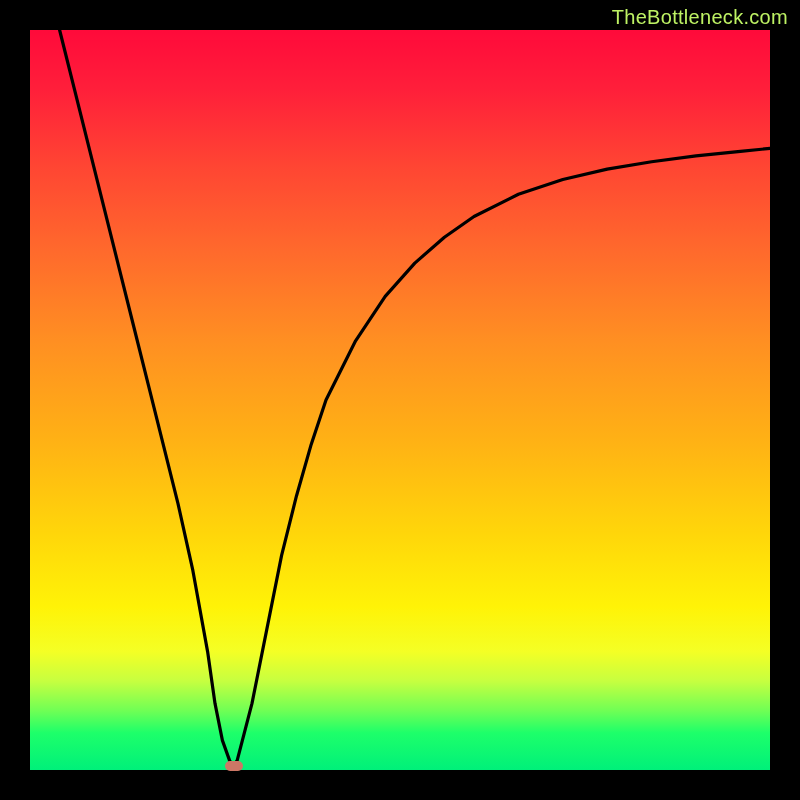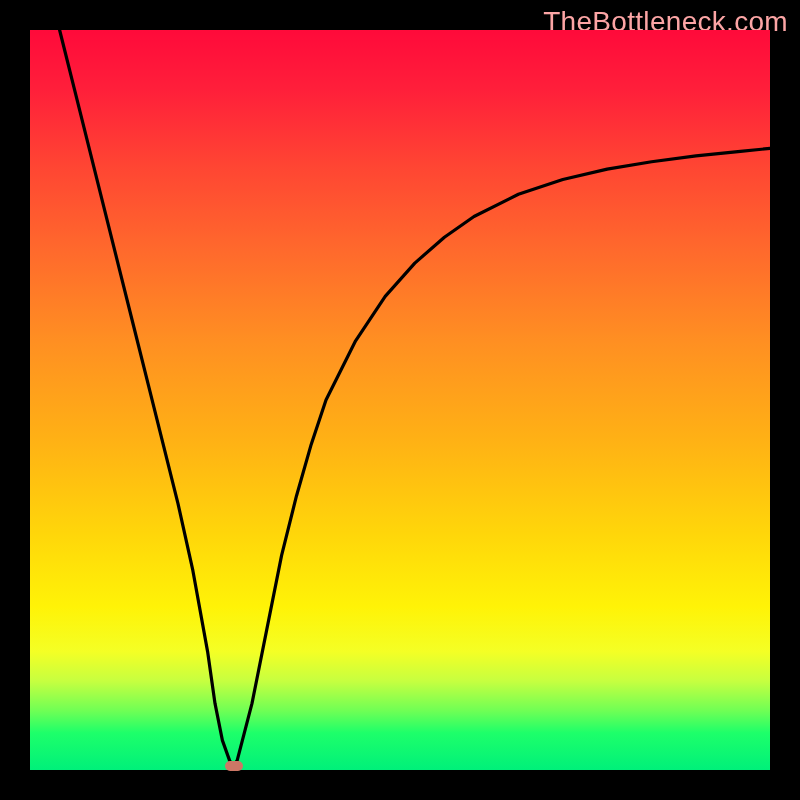--- a/index.html
+++ b/index.html
@@ -37,22 +37,22 @@
       #f4ff25 84%,
       #c6ff40 88%,
       #6fff55 92%,
       #1dff6a 95%,
       #00f07a 100%);
   }
   .attribution {
     position: absolute;
     top: 6px;
     right: 12px;
-    color: #fca5a5;
-    font-size: 28px;
+    color: #bef264;
+    font-size: 20px;
     letter-spacing: 0.3px;
     font-weight: 500;
   }
   svg.curve {
     position: absolute;
     left: 0;
     top: 0;
     width: 740px;
     height: 740px;
     overflow: visible;

